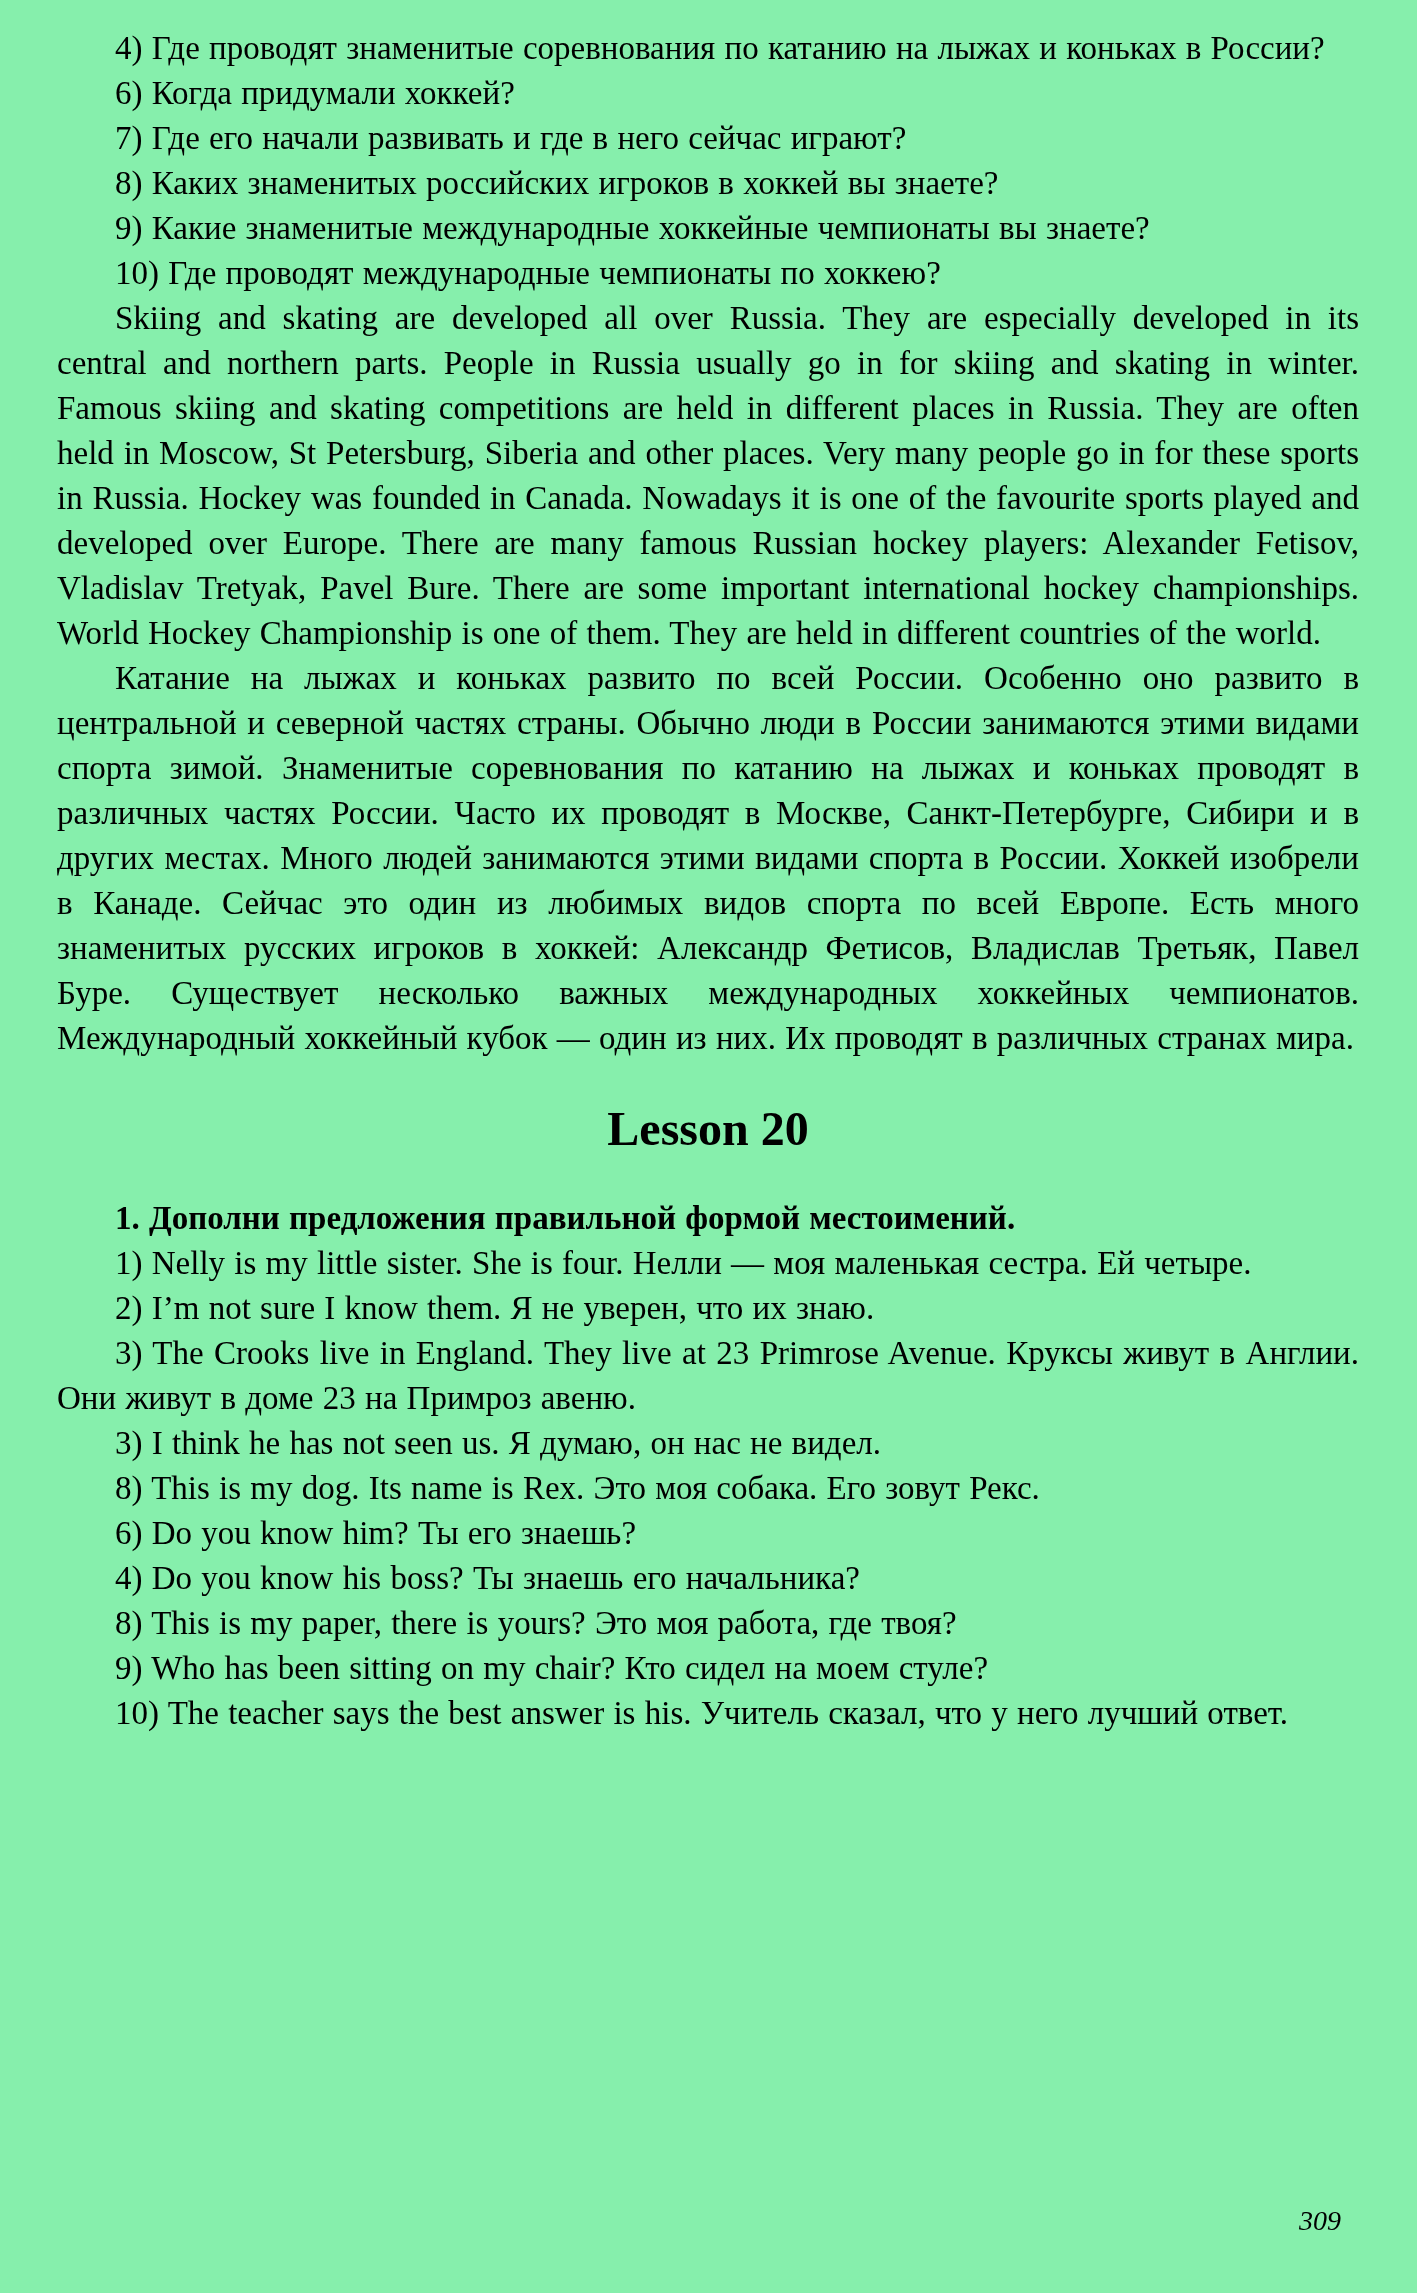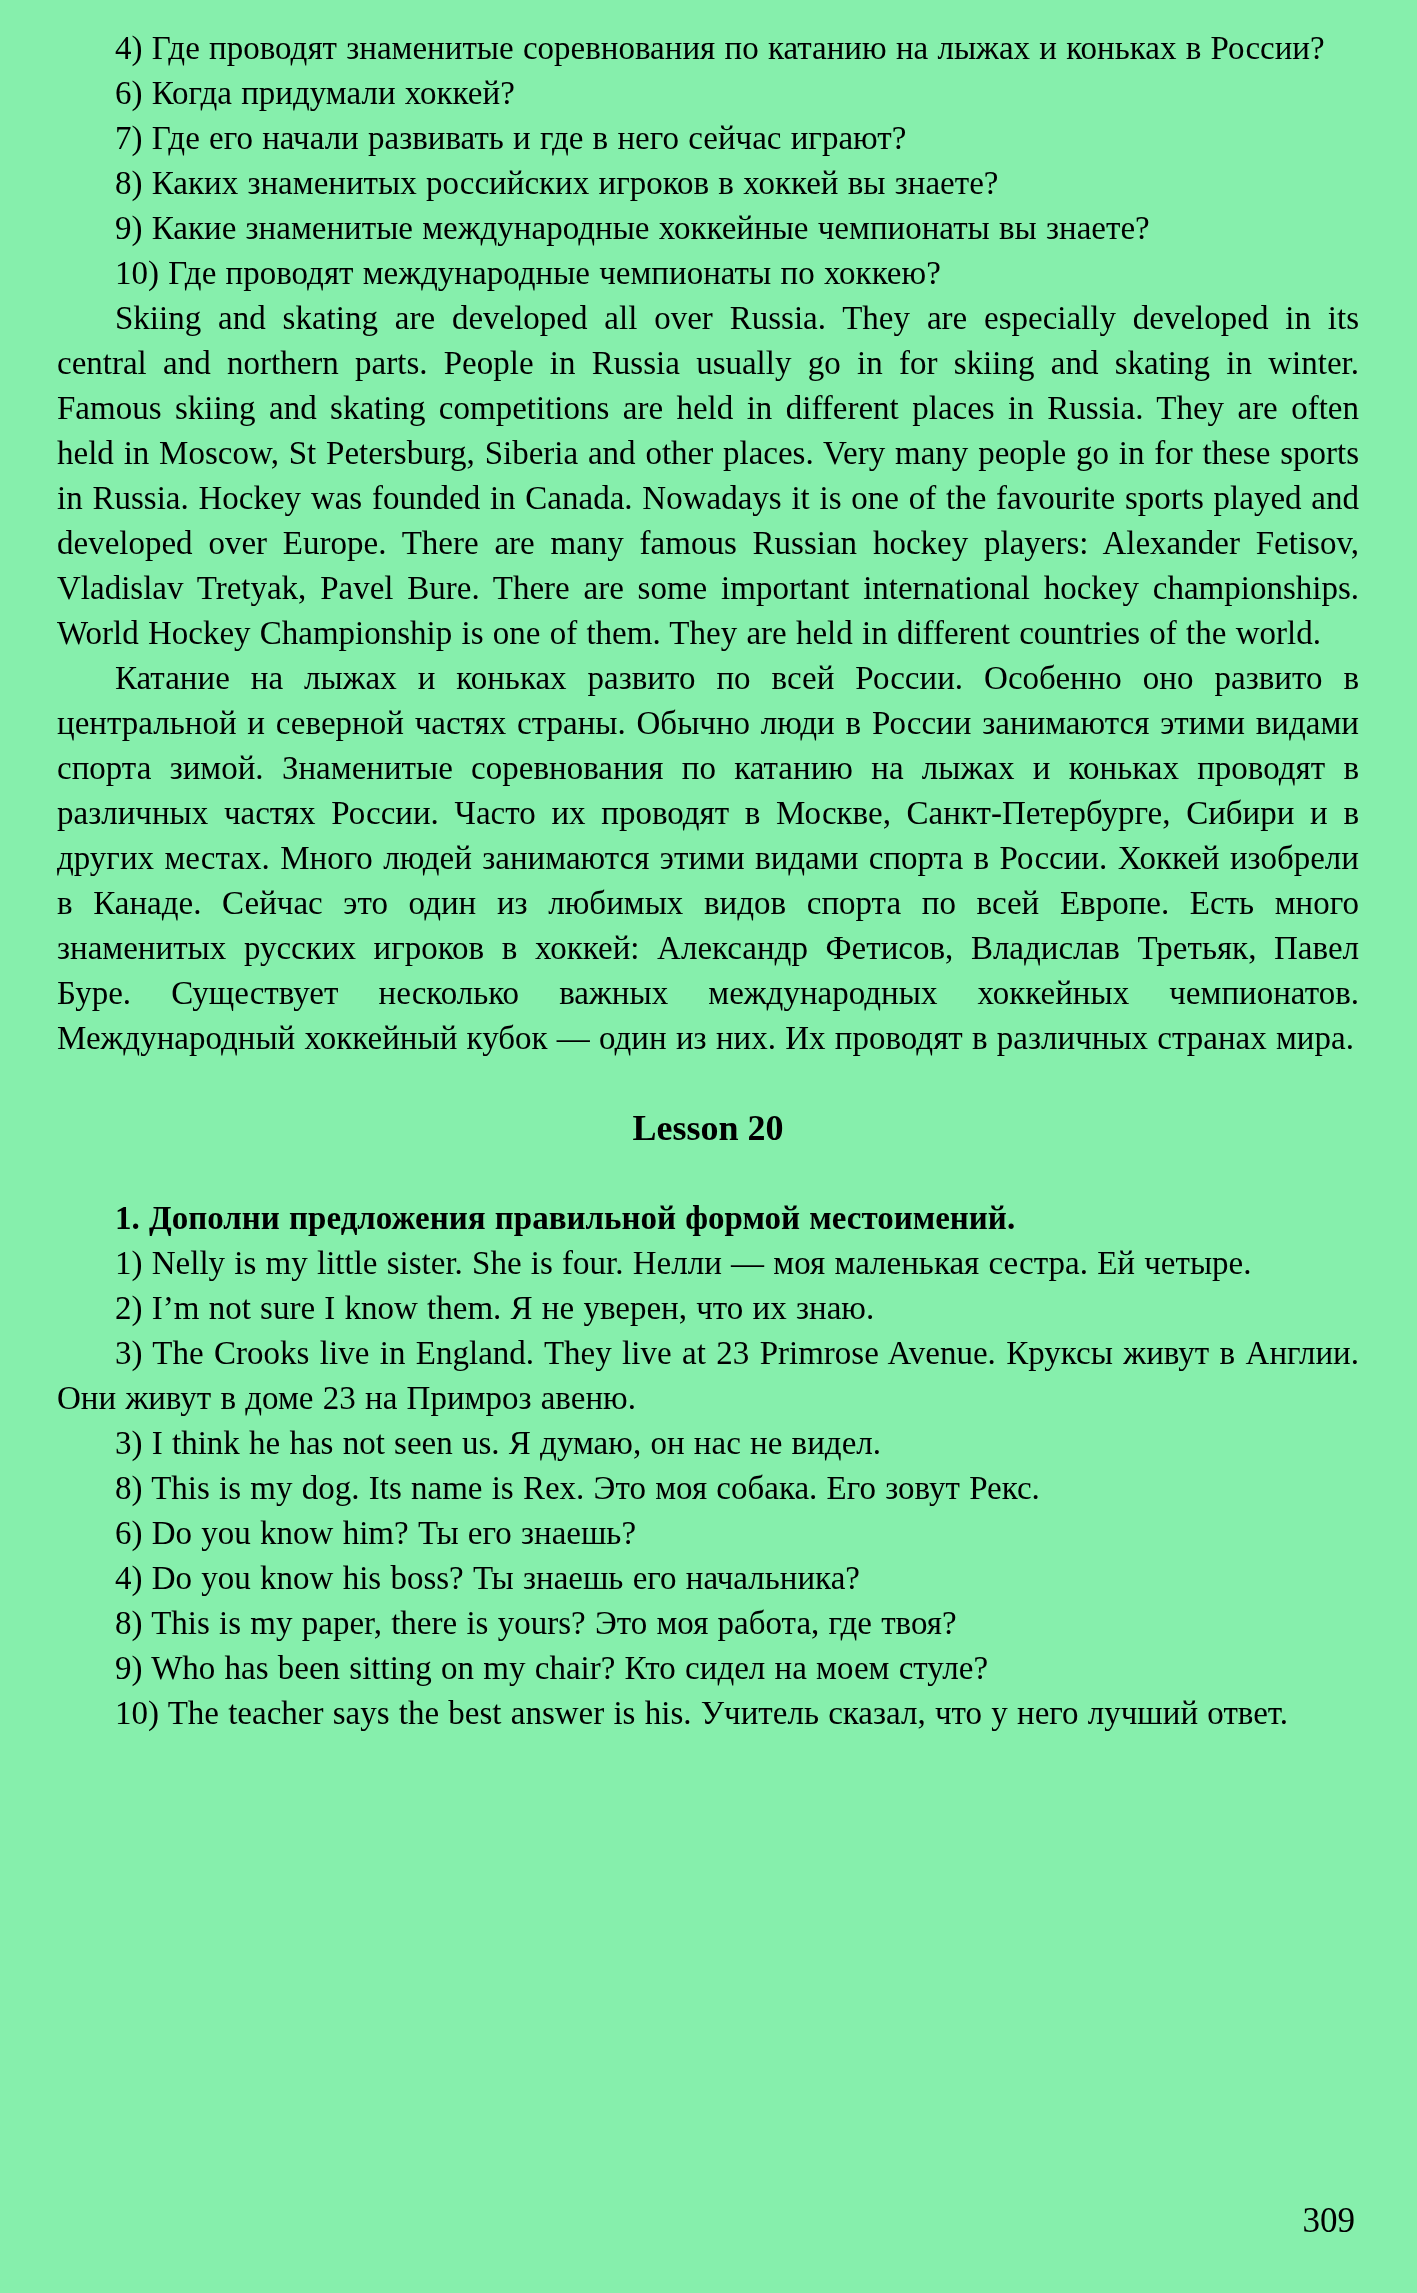--- a/index.html
+++ b/index.html
@@ -23,32 +23,33 @@
   .page p {
     margin: 0;
     text-align: justify;
     text-indent: 58px;
     word-spacing: 1px;
   }
   .lesson-heading {
     margin: 45px 0;
     text-align: center;
     font-weight: bold;
-    font-size: 36px;
+    font-size: 48px;
     line-height: 45px;
   }
   .exercise-heading {
     font-weight: bold;
   }
   .page-number {
     position: absolute;
-    right: 62px;
+    right: 76px;
     top: 2198px;
-    font-size: 35px;
+    font-size: 28px;
     line-height: 45px;
+    font-style: italic;
   }
 </style>
 </head>
 <body>
 
 <div class="page">
 
   <section>
     <p>4) Где проводят знаменитые соревнования по катанию на лыжах и коньках в России?</p>
     <p>6) Когда придумали хоккей?</p>

